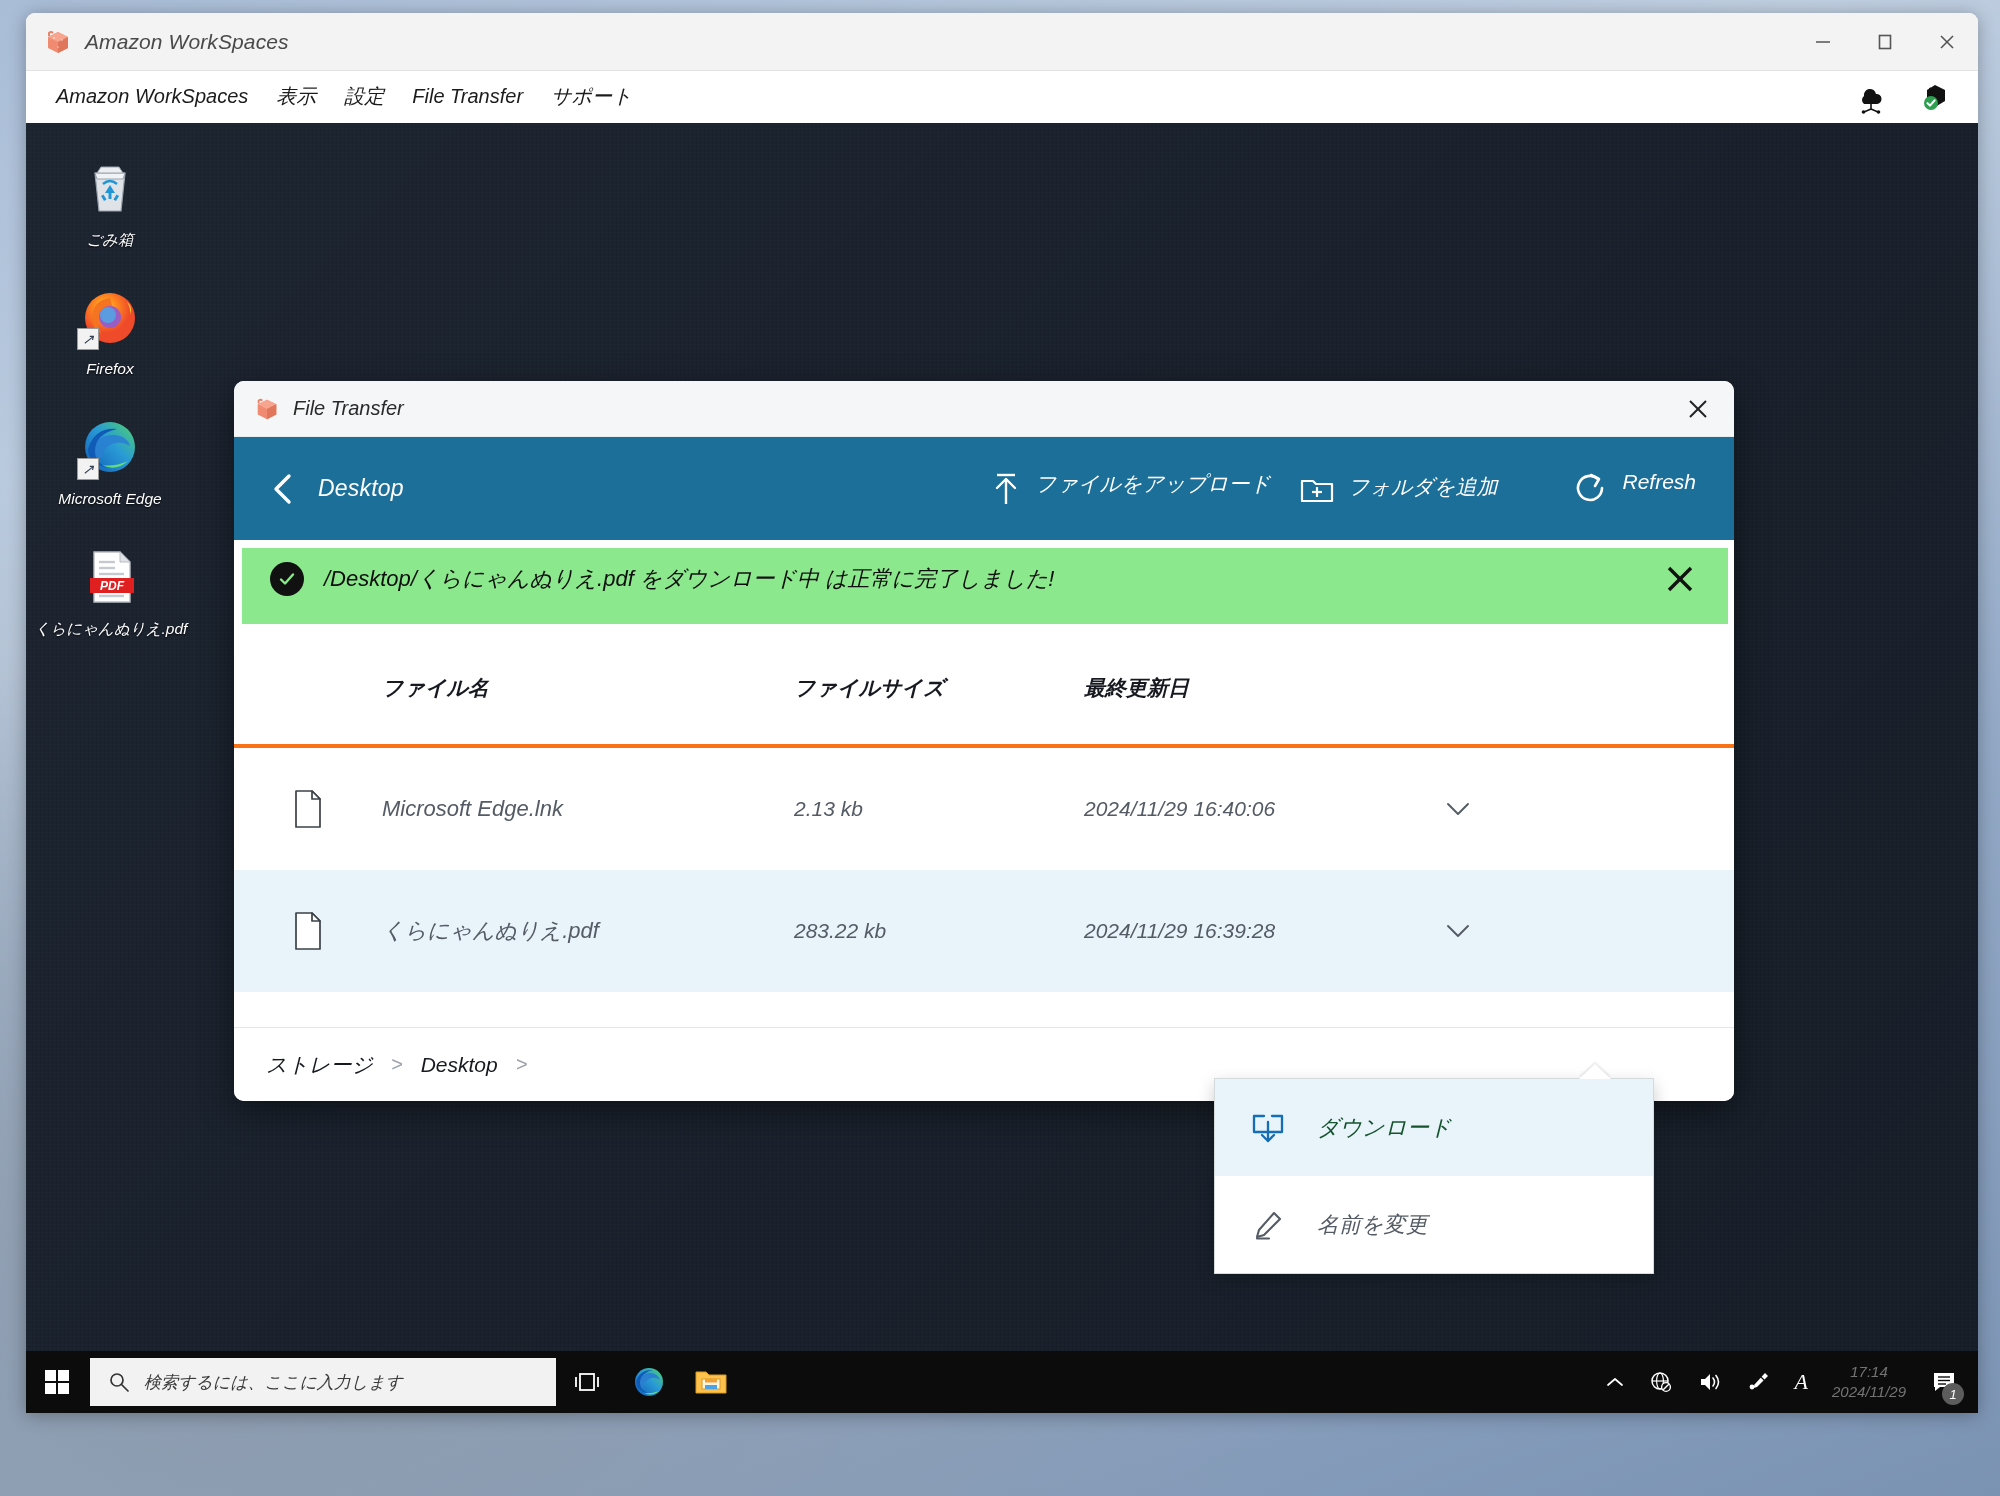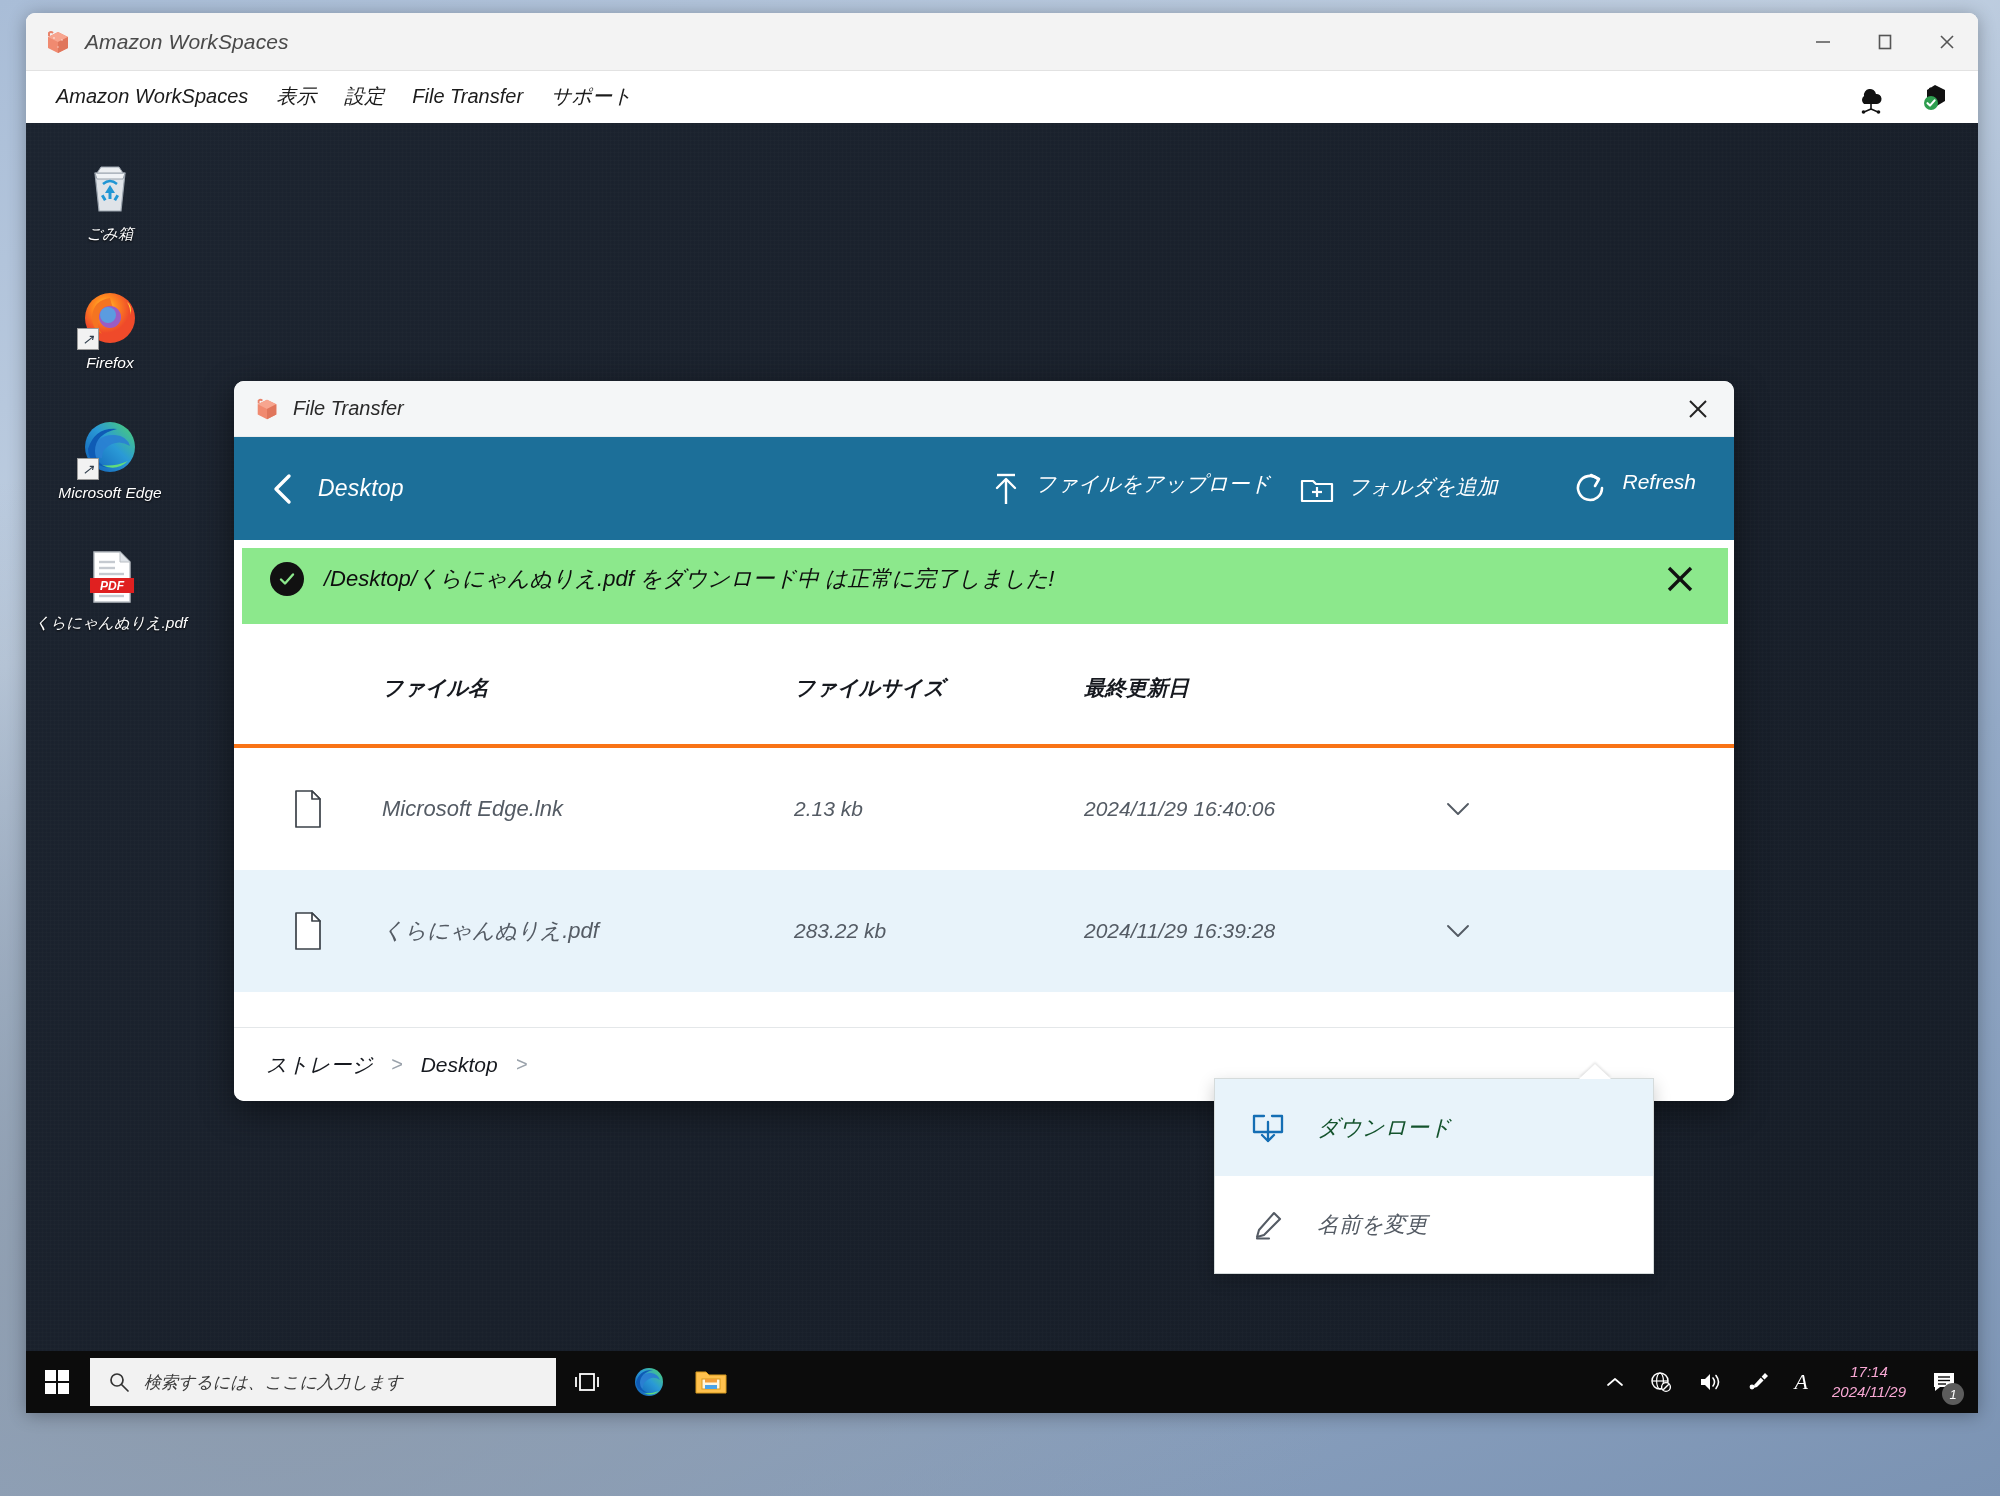--- a/index.html
+++ b/index.html
@@ -84,21 +84,21 @@
       linear-gradient(135deg, #1c2430 0%, #19202b 50%, #161d27 100%);
     position: relative;
     overflow: hidden;
   }
 
   
   .desk-icon {
     position: absolute;
     width: 132px;
     display: flex; flex-direction: column; align-items: center;
-    gap: 6px;
+    gap: 12px;
     text-align: center;
   }
   .desk-icon .glyph { width: 62px; height: 62px; position: relative; }
   .desk-icon .lbl {
     font-size: 15.5px; color: #ffffff;
     text-shadow: 0 1px 2px rgba(0,0,0,.9);
     line-height: 1.2; word-break: break-all;
   }
 
   
@@ -286,21 +286,21 @@
     padding-right: 8px; height: 100%;
   }
   .tb-tray {
     display: flex; align-items: center; gap: 0; height: 100%;
   }
   .tb-tray > div {
     height: 100%; display:flex; align-items:center; justify-content:center;
     padding: 0 12px; color: #ffffff;
   }
   .tb-clock {
-    color: #f9a8d4; font-size: 15px; line-height: 1.35;
+    color: #737373; font-size: 15px; line-height: 1.35;
     text-align: center; padding: 0 12px; height: 100%;
     display: flex; flex-direction: column; align-items: center; justify-content: center;
   }
   .tb-notif {
     width: 52px; height: 100%;
     display: flex; align-items: center; justify-content: center;
     position: relative; color: #fff;
   }
   .notif-badge {
     position: absolute; right: 6px; bottom: 8px;

